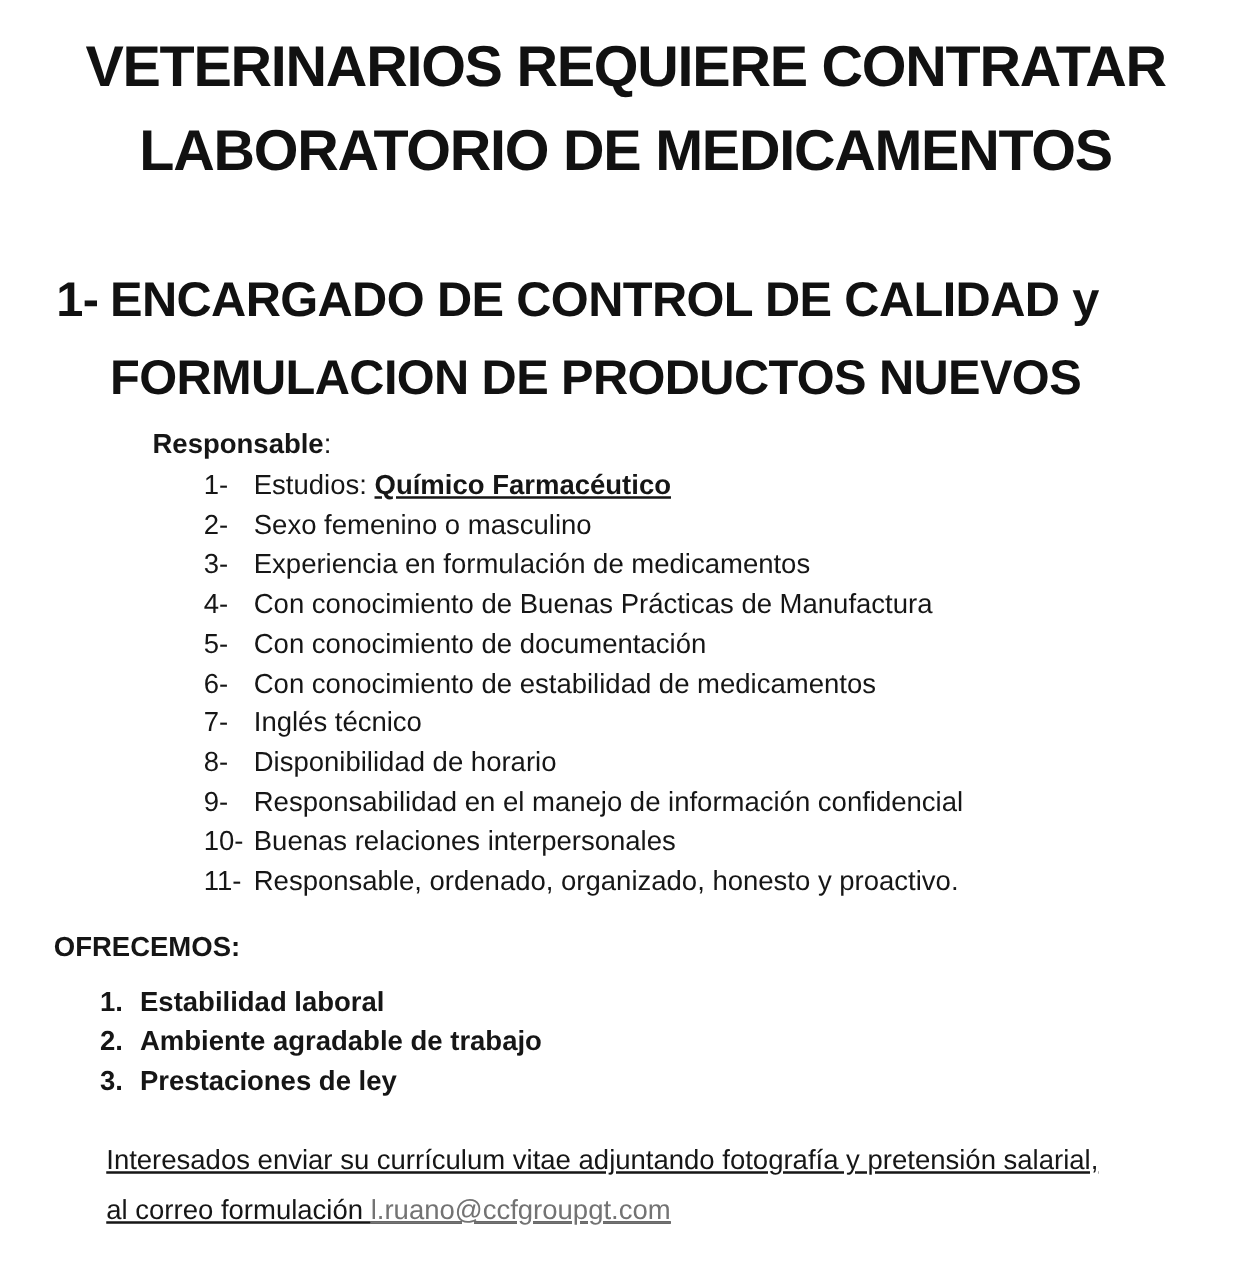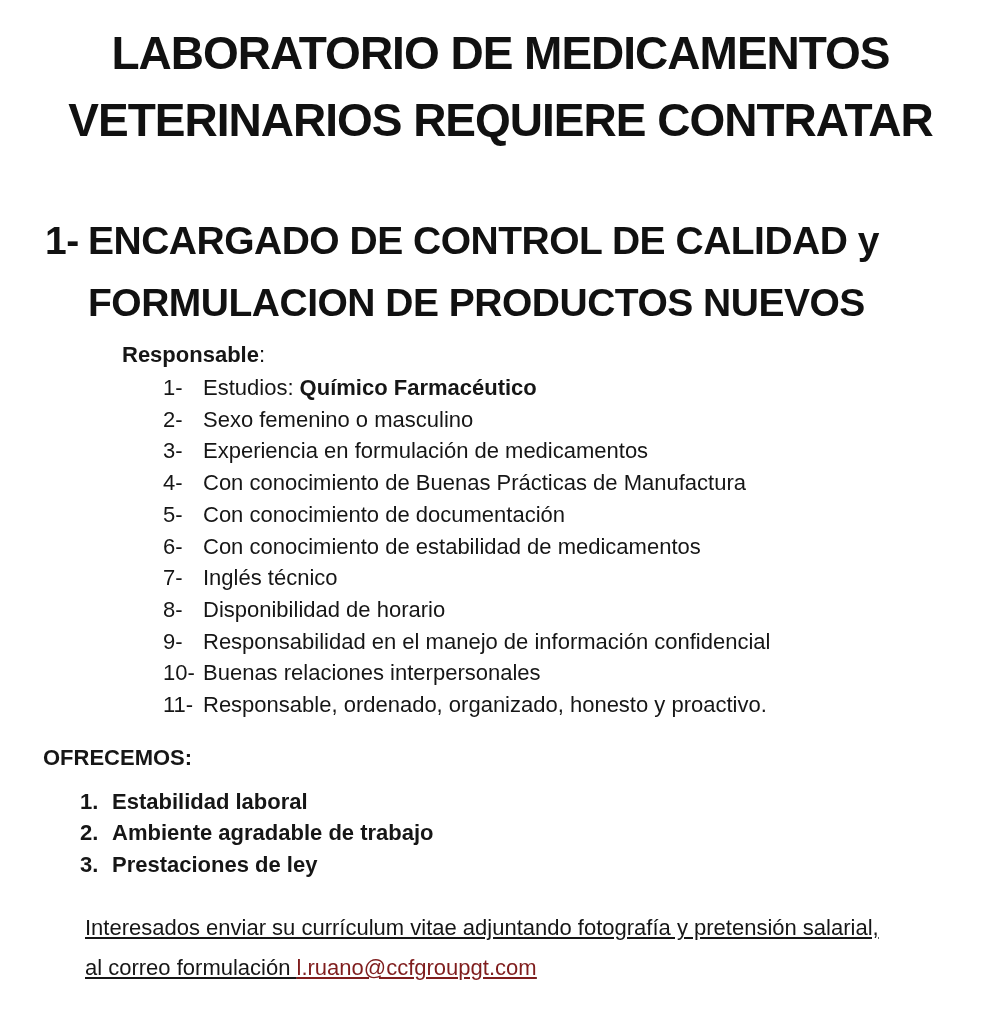--- a/index.html
+++ b/index.html
@@ -48,21 +48,21 @@
     font-size:22px;
     line-height:30px;
   }
   .req-label b { font-weight:700; }
 
   
   .req-list { margin:2px 0 0 163px; font-size:22px; }
   .req-row { display:flex; line-height:31.7px; }
   .req-num { flex:0 0 40px; }
   .req-text { white-space:nowrap; }
-  .req-bold { font-weight:700; }
+  .req-bold { font-weight:700;text-decoration:underline; }
 
   
   .offer-label {
     margin:21px 8px 0 43px;
     font-size:22px;
     font-weight:700;
     line-height:32px;
   }
   .offer-list { margin:12px 0 0 80px; font-size:22px; font-weight:700; }
   .offer-row { display:flex; line-height:31.5px; }
@@ -81,22 +81,22 @@
     text-decoration:underline;
     cursor:pointer;
   }
 </style>
 </head>
 <body>
 
 <div class="page">
 
   <h1 class="doc-title">
+    <span class="t-line">VETERINARIOS REQUIERE CONTRATAR</span>
     <span class="t-line">LABORATORIO DE MEDICAMENTOS</span>
-    <span class="t-line">VETERINARIOS REQUIERE CONTRATAR</span>
   </h1>
 
   <div class="job-heading">
     <span class="job-num">1-</span>
     <div class="job-lines">
       <span>ENCARGADO DE CONTROL DE CALIDAD y</span>
       <span>FORMULACION DE PRODUCTOS NUEVOS</span>
     </div>
   </div>
 
@@ -161,16 +161,16 @@
       <span class="offer-text">Ambiente agradable de trabajo</span>
     </div>
     <div class="offer-row">
       <span class="offer-num">3.</span>
       <span class="offer-text">Prestaciones de ley</span>
     </div>
   </div>
 
   <div class="contact">
     <div class="c-line">Interesados enviar su currículum vitae adjuntando fotografía y pretensión salarial,</div>
-    <div class="c-line"><span>al correo formulación </span><a class="email" style="color: #7f1d1d;">l.ruano@ccfgroupgt.com</a></div>
+    <div class="c-line"><span>al correo formulación </span><a class="email" style="color: #737373;">l.ruano@ccfgroupgt.com</a></div>
   </div>
 
 </div>
 
 </body></html>

